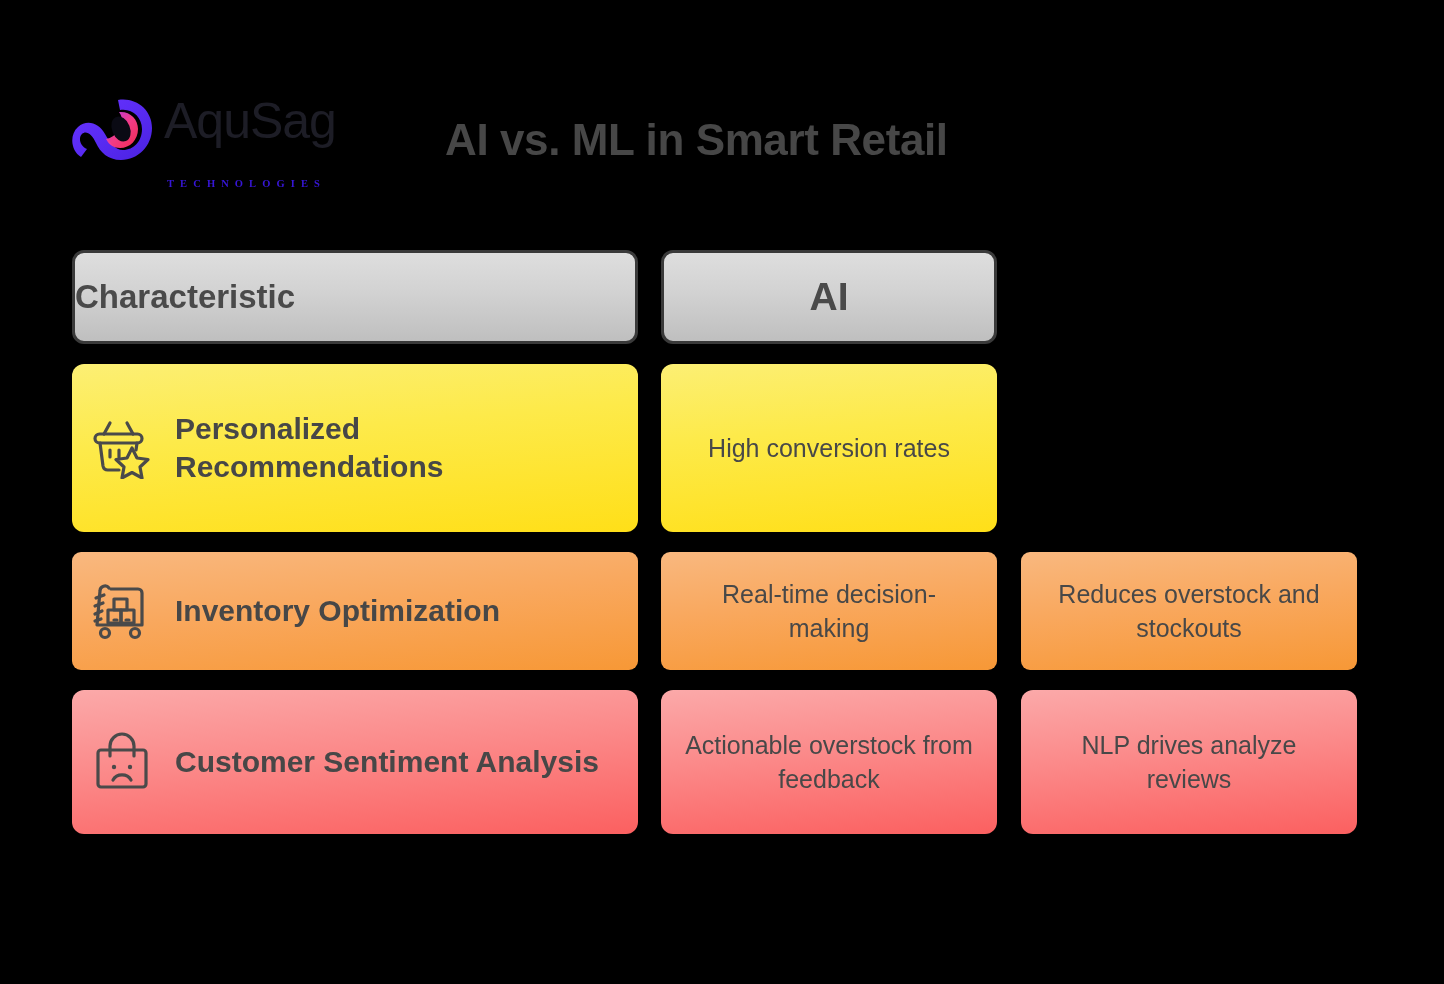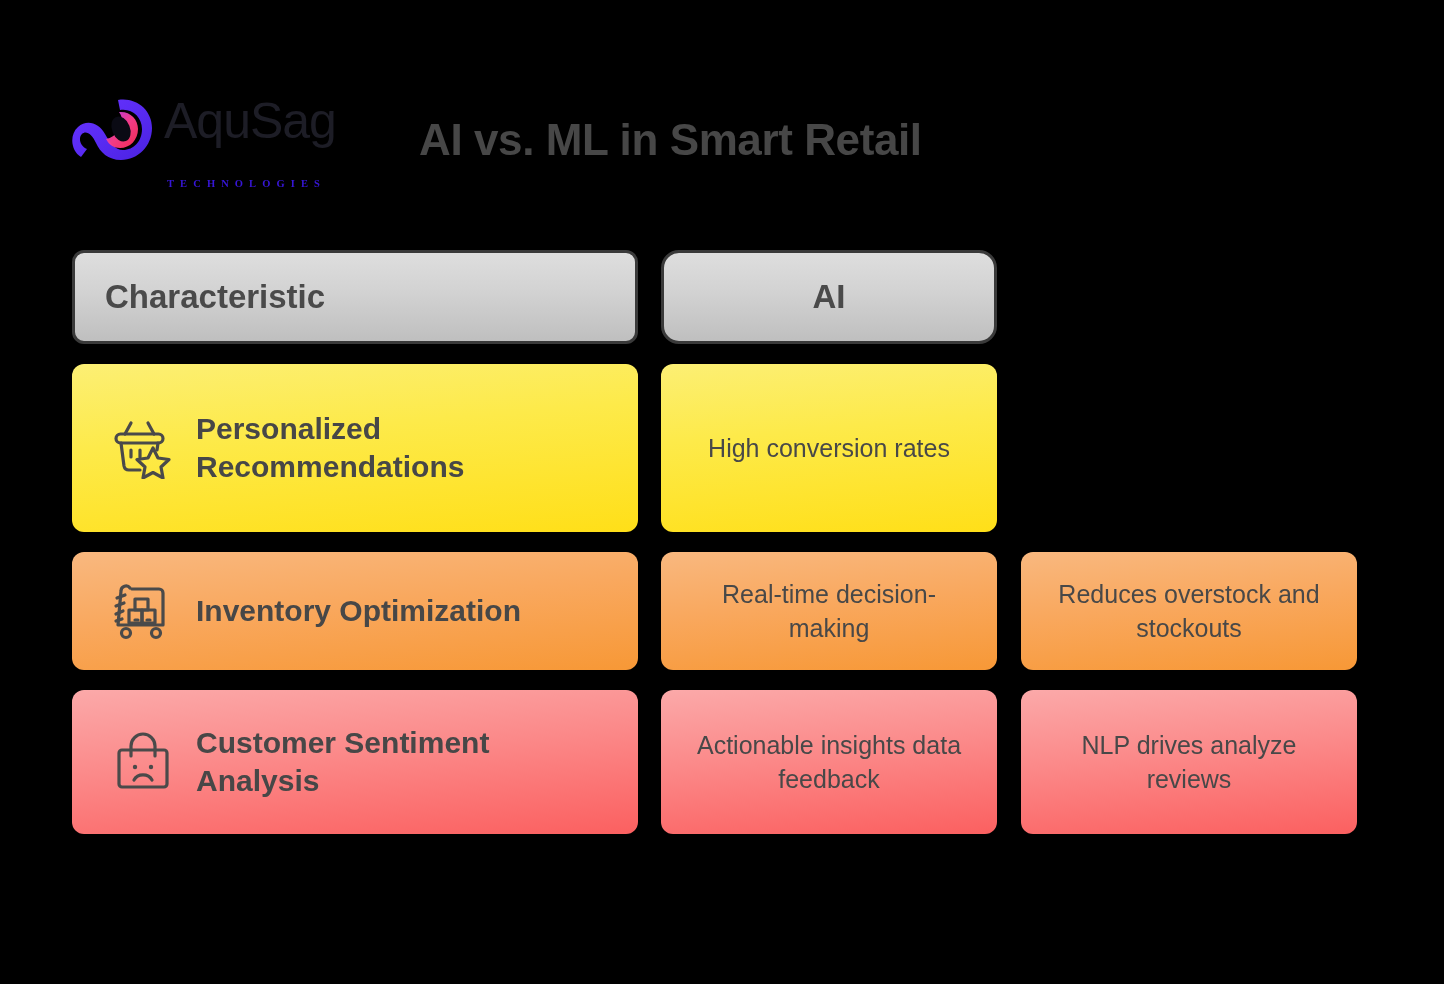--- a/index.html
+++ b/index.html
@@ -67,21 +67,21 @@
     font-weight: 700;
     letter-spacing: 6.1px;
     color: #3716d8;
     line-height: 1;
     font-family: Liberation Serif, serif;
     margin-top: 36px;
   }
 
   .page-title {
     position: absolute;
-    left: 419px;
+    left: 445px;
     top: 116px;
     font-size: 44px;
     font-weight: 700;
     color: #474747;
     letter-spacing: -0.4px;
     line-height: 1.1;
     white-space: nowrap;
     font-family: "Liberation Sans", sans-serif;
   }
 
@@ -109,42 +109,40 @@
     border: 3px solid #3a3a3a;
     background: linear-gradient(180deg, #dedede 0%, #d2d2d2 45%, #bfbfbf 100%);
     height: 94px;
     box-sizing: border-box;
     display: flex;
     align-items: center;
     color: #4a4a4a;
   }
   .hdr-cell.left {
     justify-content: flex-start;
-    padding-left: 30px;
     font-size: 33px;
     font-weight: 700;
   }
   .hdr-cell.center {
     justify-content: center;
-    font-size: 33px;
-    font-weight: 700;
-    border-radius: 18px;
+    font-size: 39px;
+    font-weight: 700;
   }
 
   
   .cell {
     border-radius: 12px;
     box-sizing: border-box;
     display: flex;
     align-items: center;
     color: #484848;
   }
 
   .cell.char {
-    padding-left: 40px;
+    padding-left: 19px;
     padding-right: 20px;
     gap: 22px;
   }
   .cell.value {
     justify-content: center;
     text-align: center;
     padding: 10px 22px;
     font-size: 25px;
     font-weight: 400;
     line-height: 1.36;
@@ -166,21 +164,21 @@
     justify-content: center;
   }
   .icon-wrap svg { display: block; }
 
   
   .tone-yellow { background: linear-gradient(175deg, #fcef74 0%, #fdea4a 40%, #ffdf18 100%); }
   .tone-orange { background: linear-gradient(175deg, #f9b87f 0%, #f9a85e 45%, #f79836 100%); }
   .tone-red    { background: linear-gradient(175deg, #fba9a9 0%, #fb8989 45%, #fb6060 100%); }
 
   .h-r1 { height: 168px; }
-  .h-r2 { height: 118px; }
+  .h-r2 { height: 118px; border-radius: 9px; }
   .h-r3 { height: 144px; }
 </style>
 </head>
 <body>
 
 <div class="page">
 
   <div class="header">
 
     <div class="logo-block">
@@ -270,18 +268,18 @@
           <svg width="62" height="62" viewBox="0 0 62 62" fill="none" stroke="#4a4a4a" stroke-width="3.2" stroke-linecap="round" stroke-linejoin="round" xmlns="http://www.w3.org/2000/svg">
             <rect x="7" y="19" width="48" height="37" rx="3"></rect>
             <path d="M19 25 V15 a12 12 0 0 1 24 0 v10"></path>
             <circle cx="23" cy="36" r="2.2" fill="#4a4a4a" stroke="none"></circle>
             <circle cx="39" cy="36" r="2.2" fill="#4a4a4a" stroke="none"></circle>
             <path d="M22 49 a10 9 0 0 1 18 0"></path>
           </svg>
         </span>
         <span class="char-label">Customer Sentiment Analysis</span>
       </div>
-      <div class="col-ai cell value tone-red h-r3">Actionable insights data feedback</div>
+      <div class="col-ai cell value tone-red h-r3">Actionable overstock from feedback</div>
       <div class="col-ml cell value tone-red h-r3">NLP drives analyze reviews</div>
     </div>
 
   </div>
 </div>
 
 </body></html>

